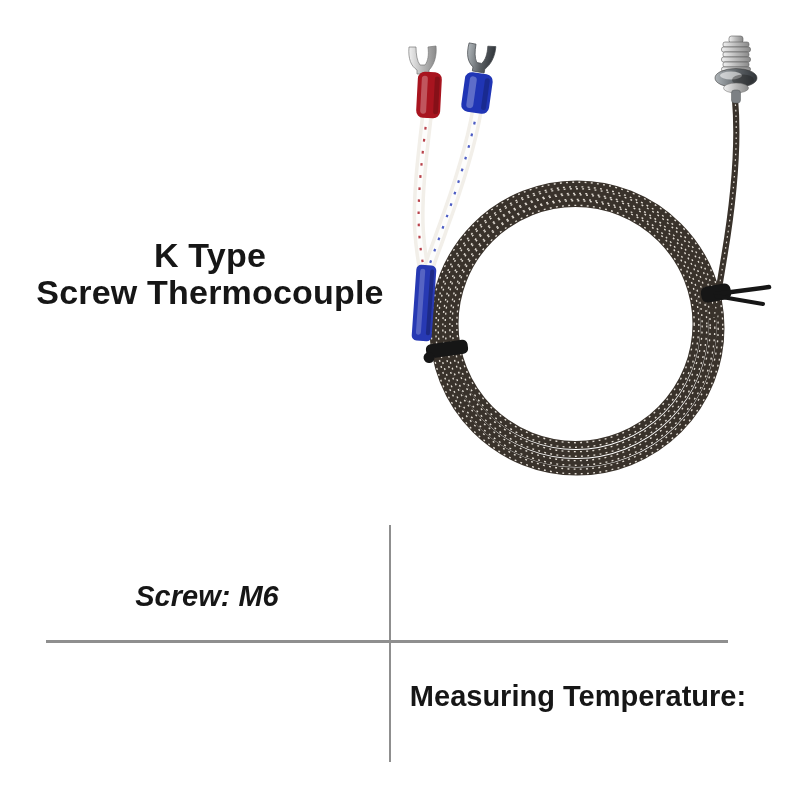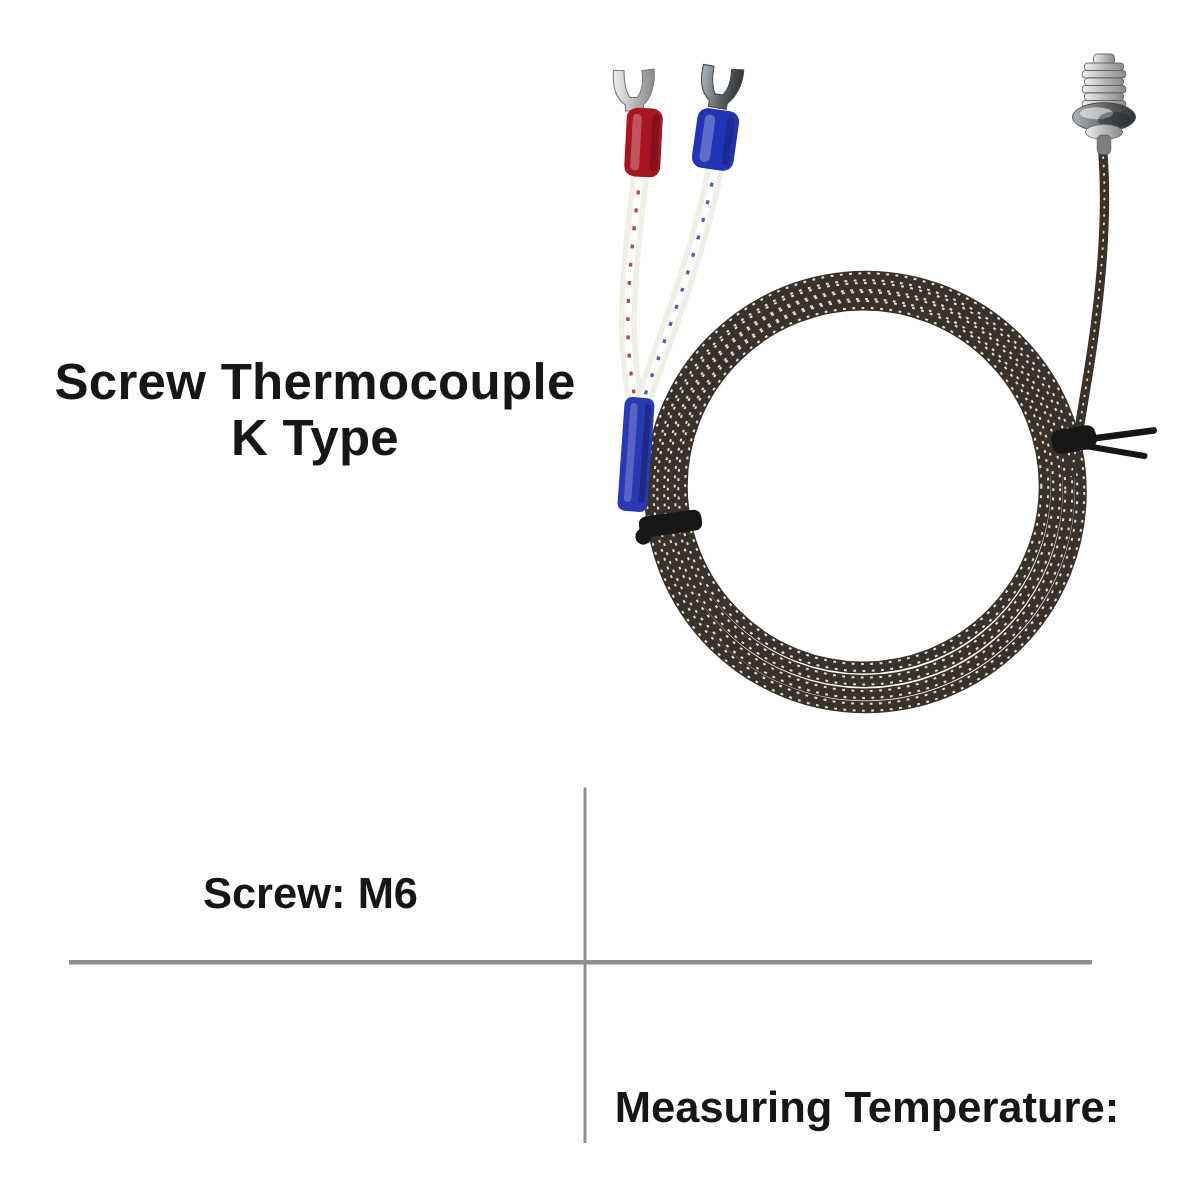--- a/index.html
+++ b/index.html
@@ -13,24 +13,24 @@
   
   .title {
     position:absolute; left:30px; top:237px; width:360px;
     text-align:center; font-weight:700; font-size:34px; line-height:37px;
     color: var(--text, #161616); letter-spacing:0.2px; white-space:nowrap;
   }
   .spec {
     position:absolute; font-weight:700; font-size:29px; line-height:30px;
     color: var(--text, #161616); text-align:center; white-space:nowrap;
   }
-  #spec-screw    { left:37px;  top:581px; width:340px; }
+  #spec-screw    { left:37px;  top:581px; width:340px;font-style:italic; }
   #spec-terminal { left:408px; top:581px; width:340px; }
   #spec-lead     { left:37px;  top:684px; width:340px; }
-  #spec-temp     { left:408px; top:681px; width:340px;margin-top:43px; }
+  #spec-temp     { left:408px; top:681px; width:340px; }
   .unit { font-weight:400; font-size:30px; }
 
   
   .v-divider { position:absolute; left:389px; top:525px; width:2px; height:237px; background:var(--divider,#8f8f8f); }
   .h-divider { position:absolute; left:46px; top:640px; width:682px; height:3px; background:var(--divider,#8f8f8f); }
 
   
   .braid       { fill:none; stroke: var(--braid-dark, #39322b); }
   .speckle     { fill:none; stroke: var(--braid-speckle, #ece7de); stroke-dasharray: 1.9 4.3; stroke-width:1.35; opacity:.95; }
   .speckle-thin{ fill:none; stroke: var(--braid-speckle, #ece7de); stroke-dasharray: 1.6 3.9; stroke-width:1.2; opacity:.95; }
@@ -146,22 +146,22 @@
       </g>
       <ellipse cx="0" cy="78" rx="21" ry="9.5" fill="url(#metalDark)" stroke="#3f3f3f" stroke-width="0.6"></ellipse>
       <ellipse cx="-5" cy="75.5" rx="11" ry="4" fill="#ffffff" opacity="0.55"></ellipse>
       <ellipse cx="7" cy="80" rx="11" ry="5.5" fill="#1e1e1e" opacity="0.4"></ellipse>
       <ellipse cx="0" cy="88" rx="12.5" ry="5" fill="url(#metalLight)" stroke="#666666" stroke-width="0.5"></ellipse>
       <rect x="-4.5" y="90" width="9" height="13" rx="3" fill="#7c8084" stroke="#55585a" stroke-width="0.5"></rect>
     </g>
   </svg>
 
   <div class="title">
+    <div>K Type</div>
     <div>Screw Thermocouple</div>
-    <div>K Type</div>
   </div>
 
   <div class="v-divider"></div>
   <div class="h-divider"></div>
 
   <div class="spec" id="spec-screw">Screw: M6</div>
   <div class="spec" id="spec-temp">
     <div>Measuring Temperature:</div>
   </div>
 

